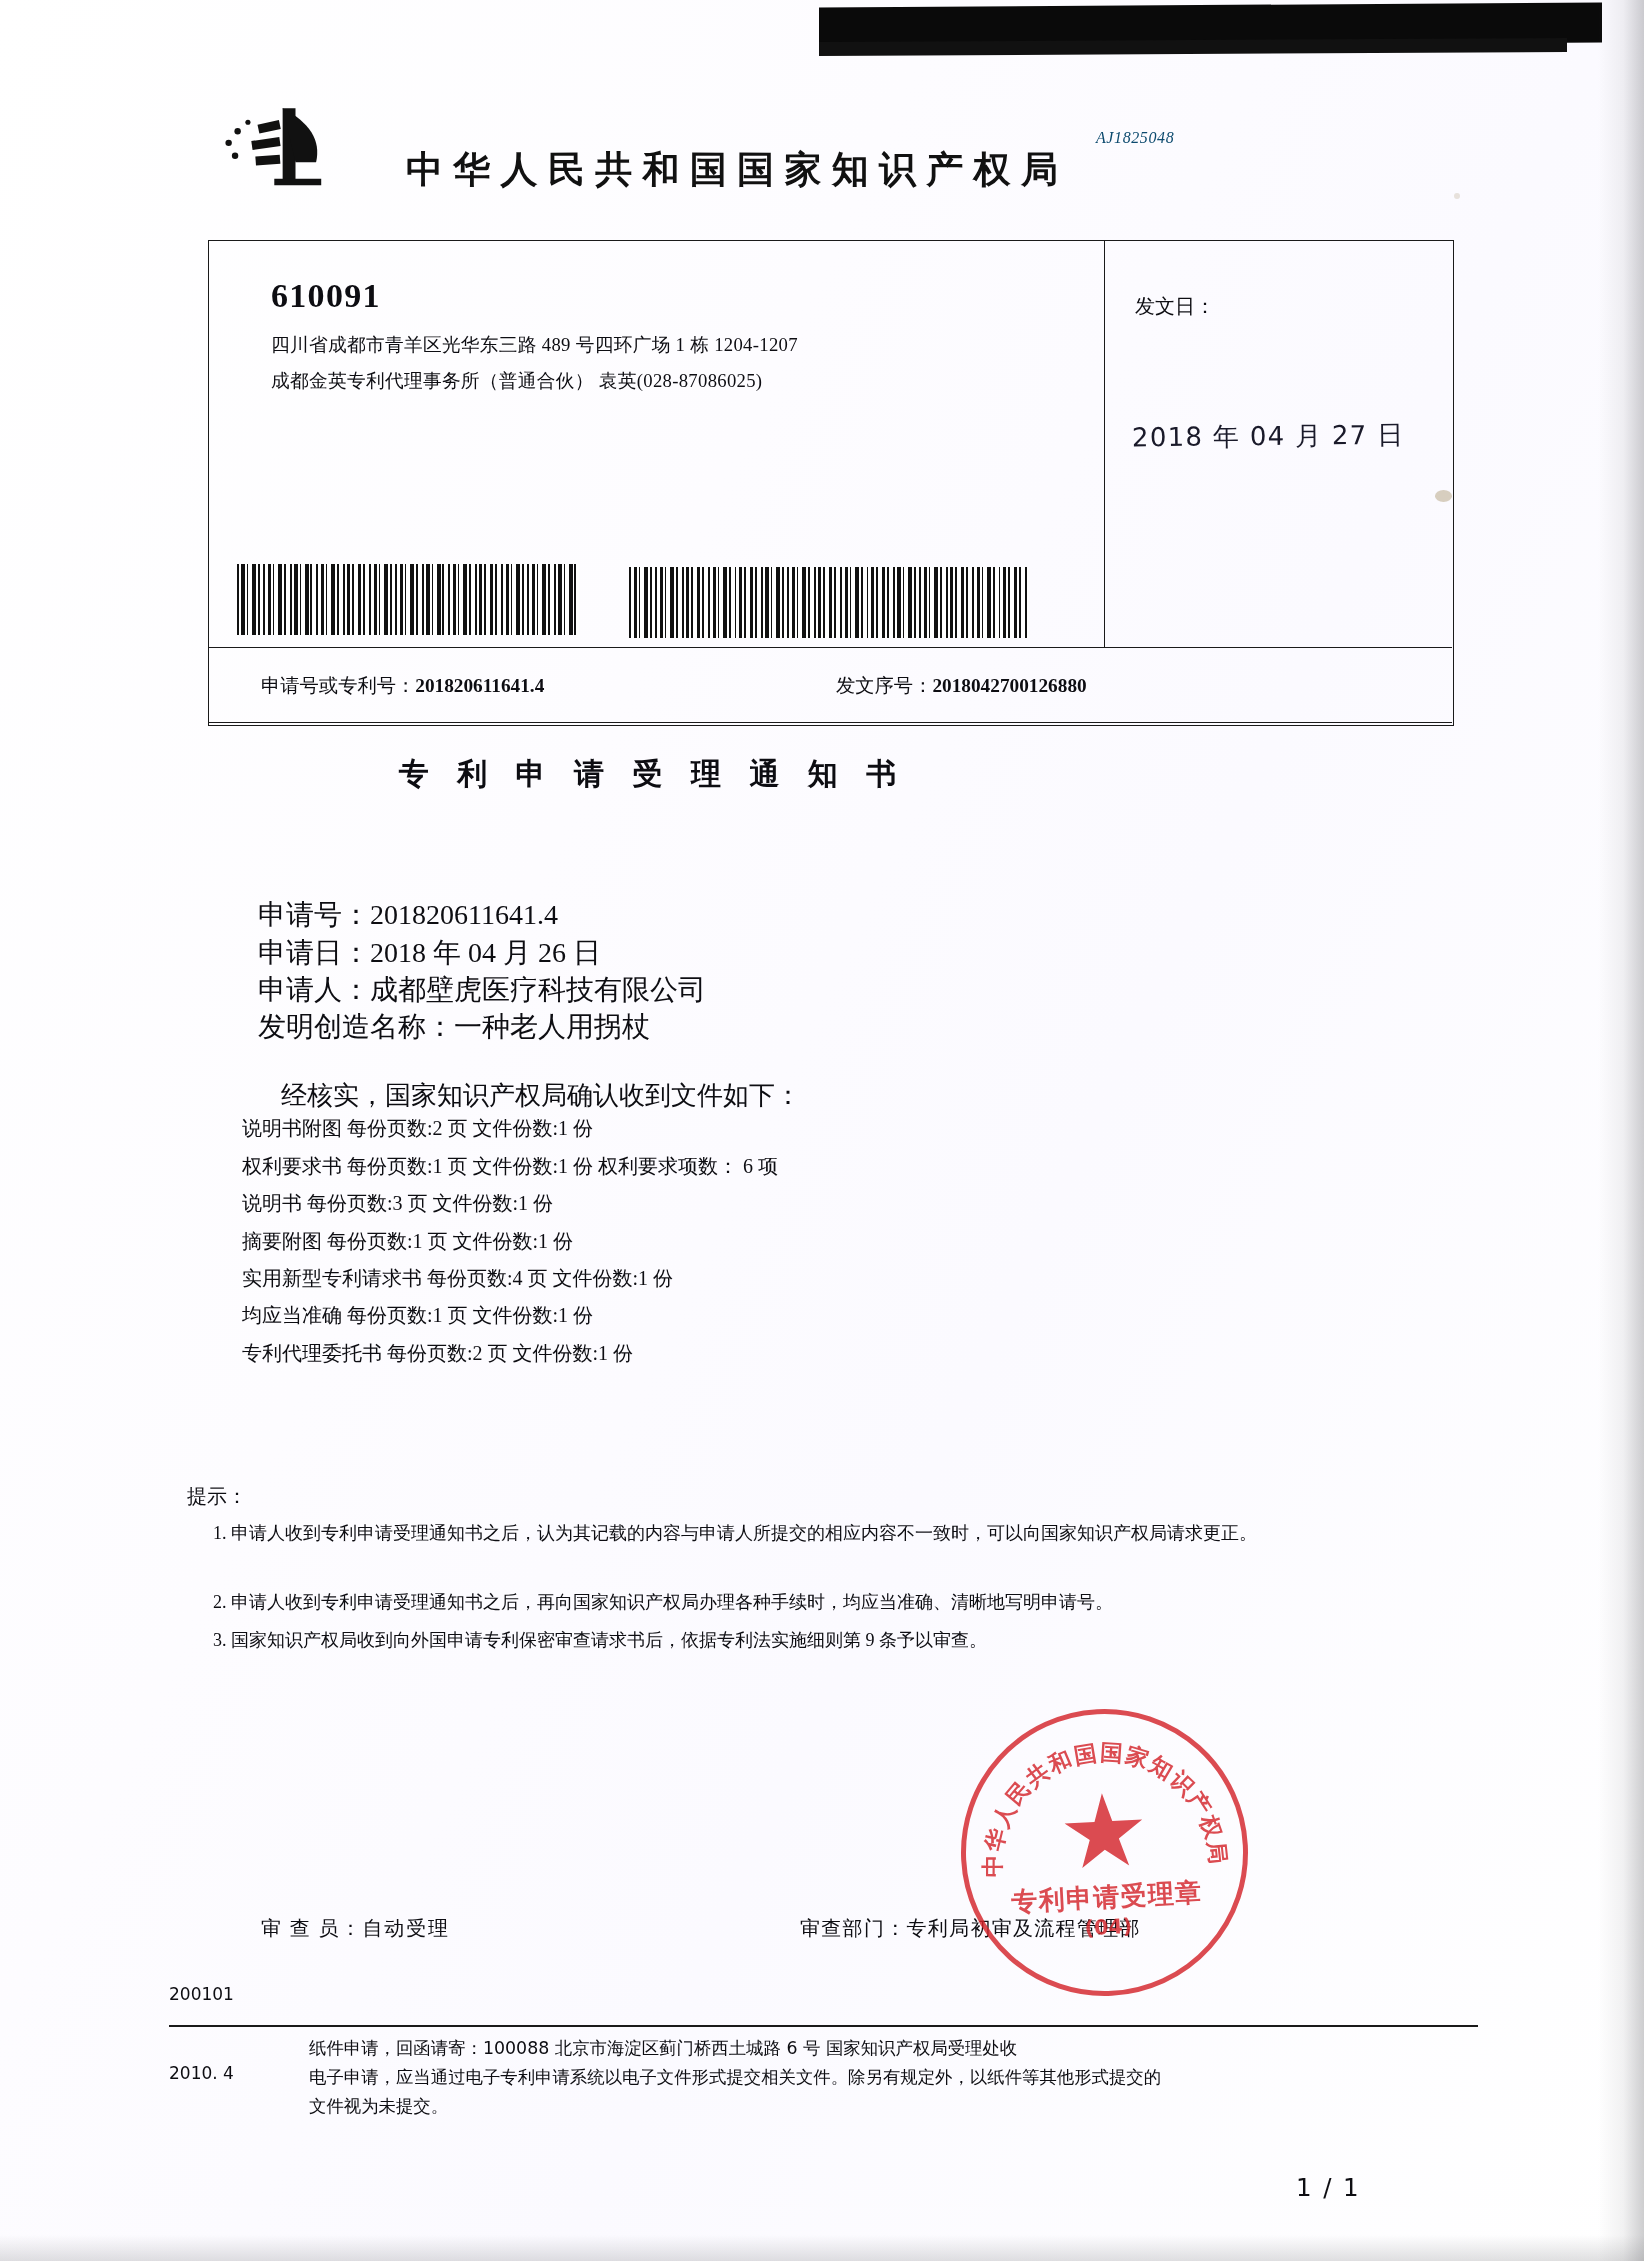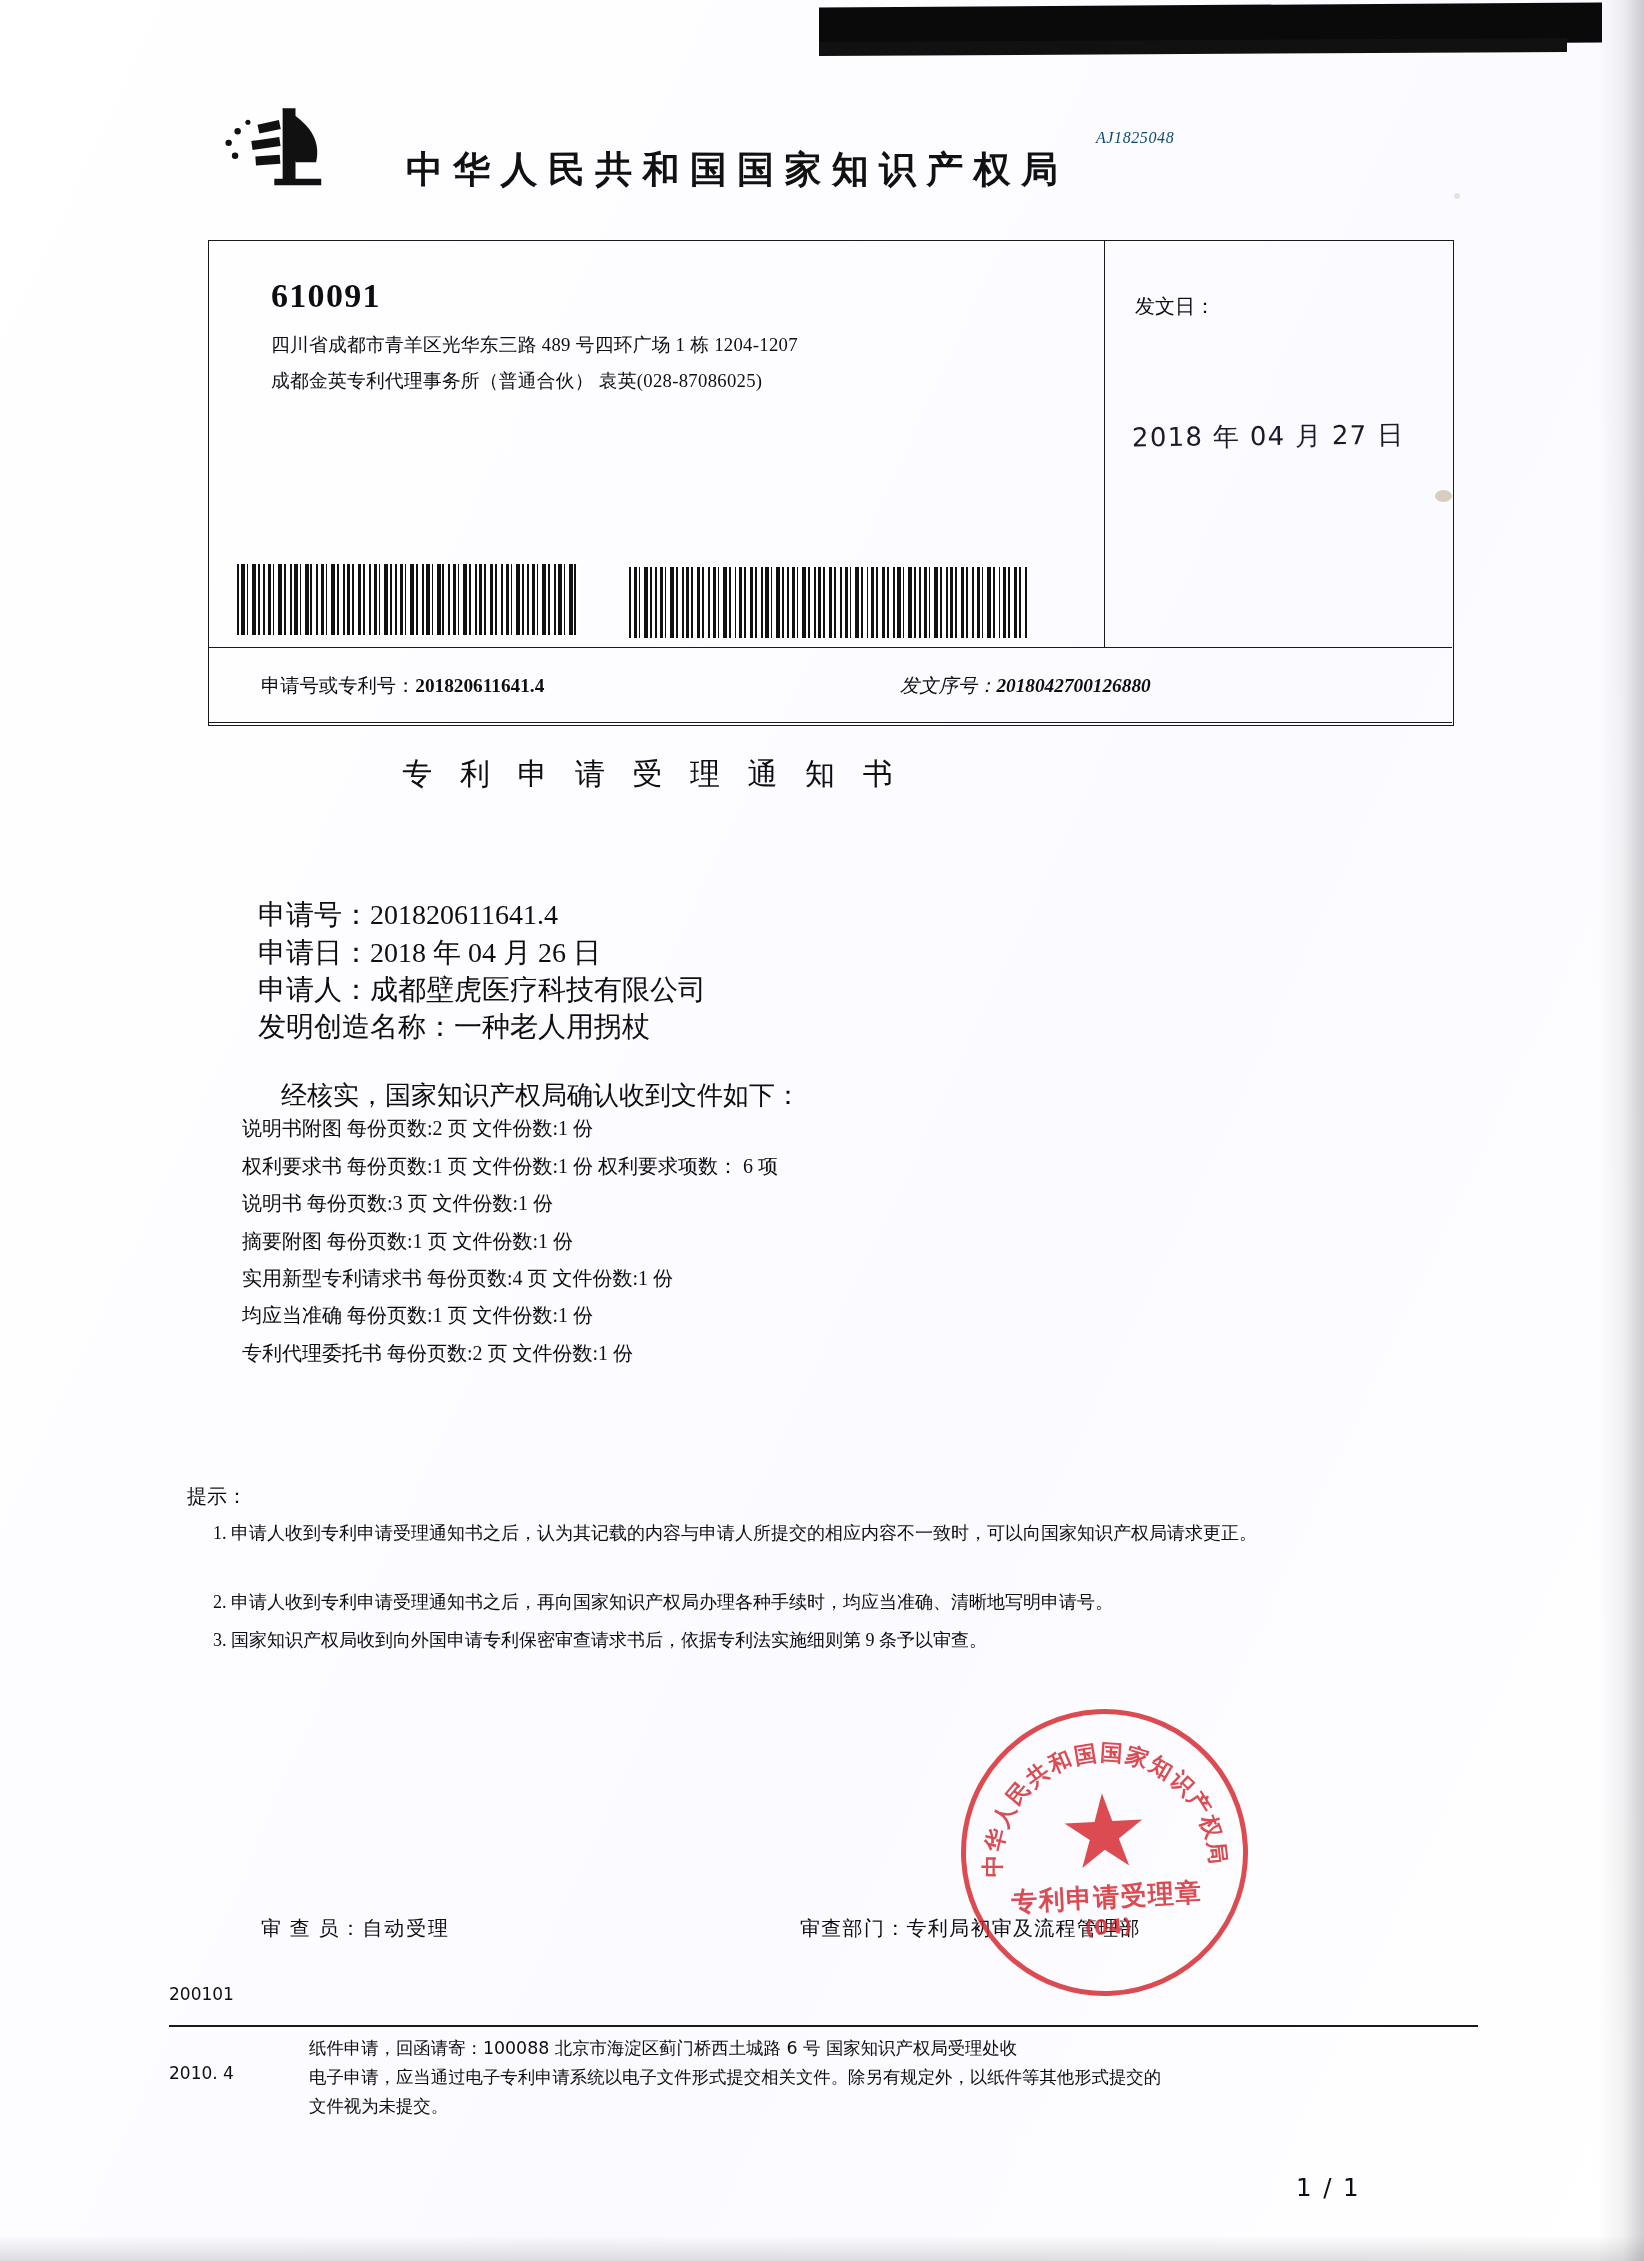--- a/index.html
+++ b/index.html
@@ -159,35 +159,34 @@
 
   .app-no-row {
     position: absolute;
     left: 226px; top: 672px;
     font-size: 19.3px;
     font-weight: 700;
   }
   .app-no-row .lbl { font-weight: 400; margin-left: 35px; }
   .serial-row {
     position: absolute;
-    left: 900px; top: 672px;
+    left: 836px; top: 672px;
     font-size: 19.3px;
     font-weight: 700;
-    font-style: italic;
   }
   .serial-row .lbl { font-weight: 400; }
 
   
   .doc-title {
     position: absolute;
     left: 0; top: 754px;
     width: 1304px;
     text-align: center;
     font-size: 30px;
-    font-weight: 400;
+    font-weight: 700;
     letter-spacing: 9px;
     font-family: "DejaVu Sans", sans-serif;
   }
 
   
   .para {
     position: absolute;
     font-size: 20px;
     line-height: 34px;
   }

